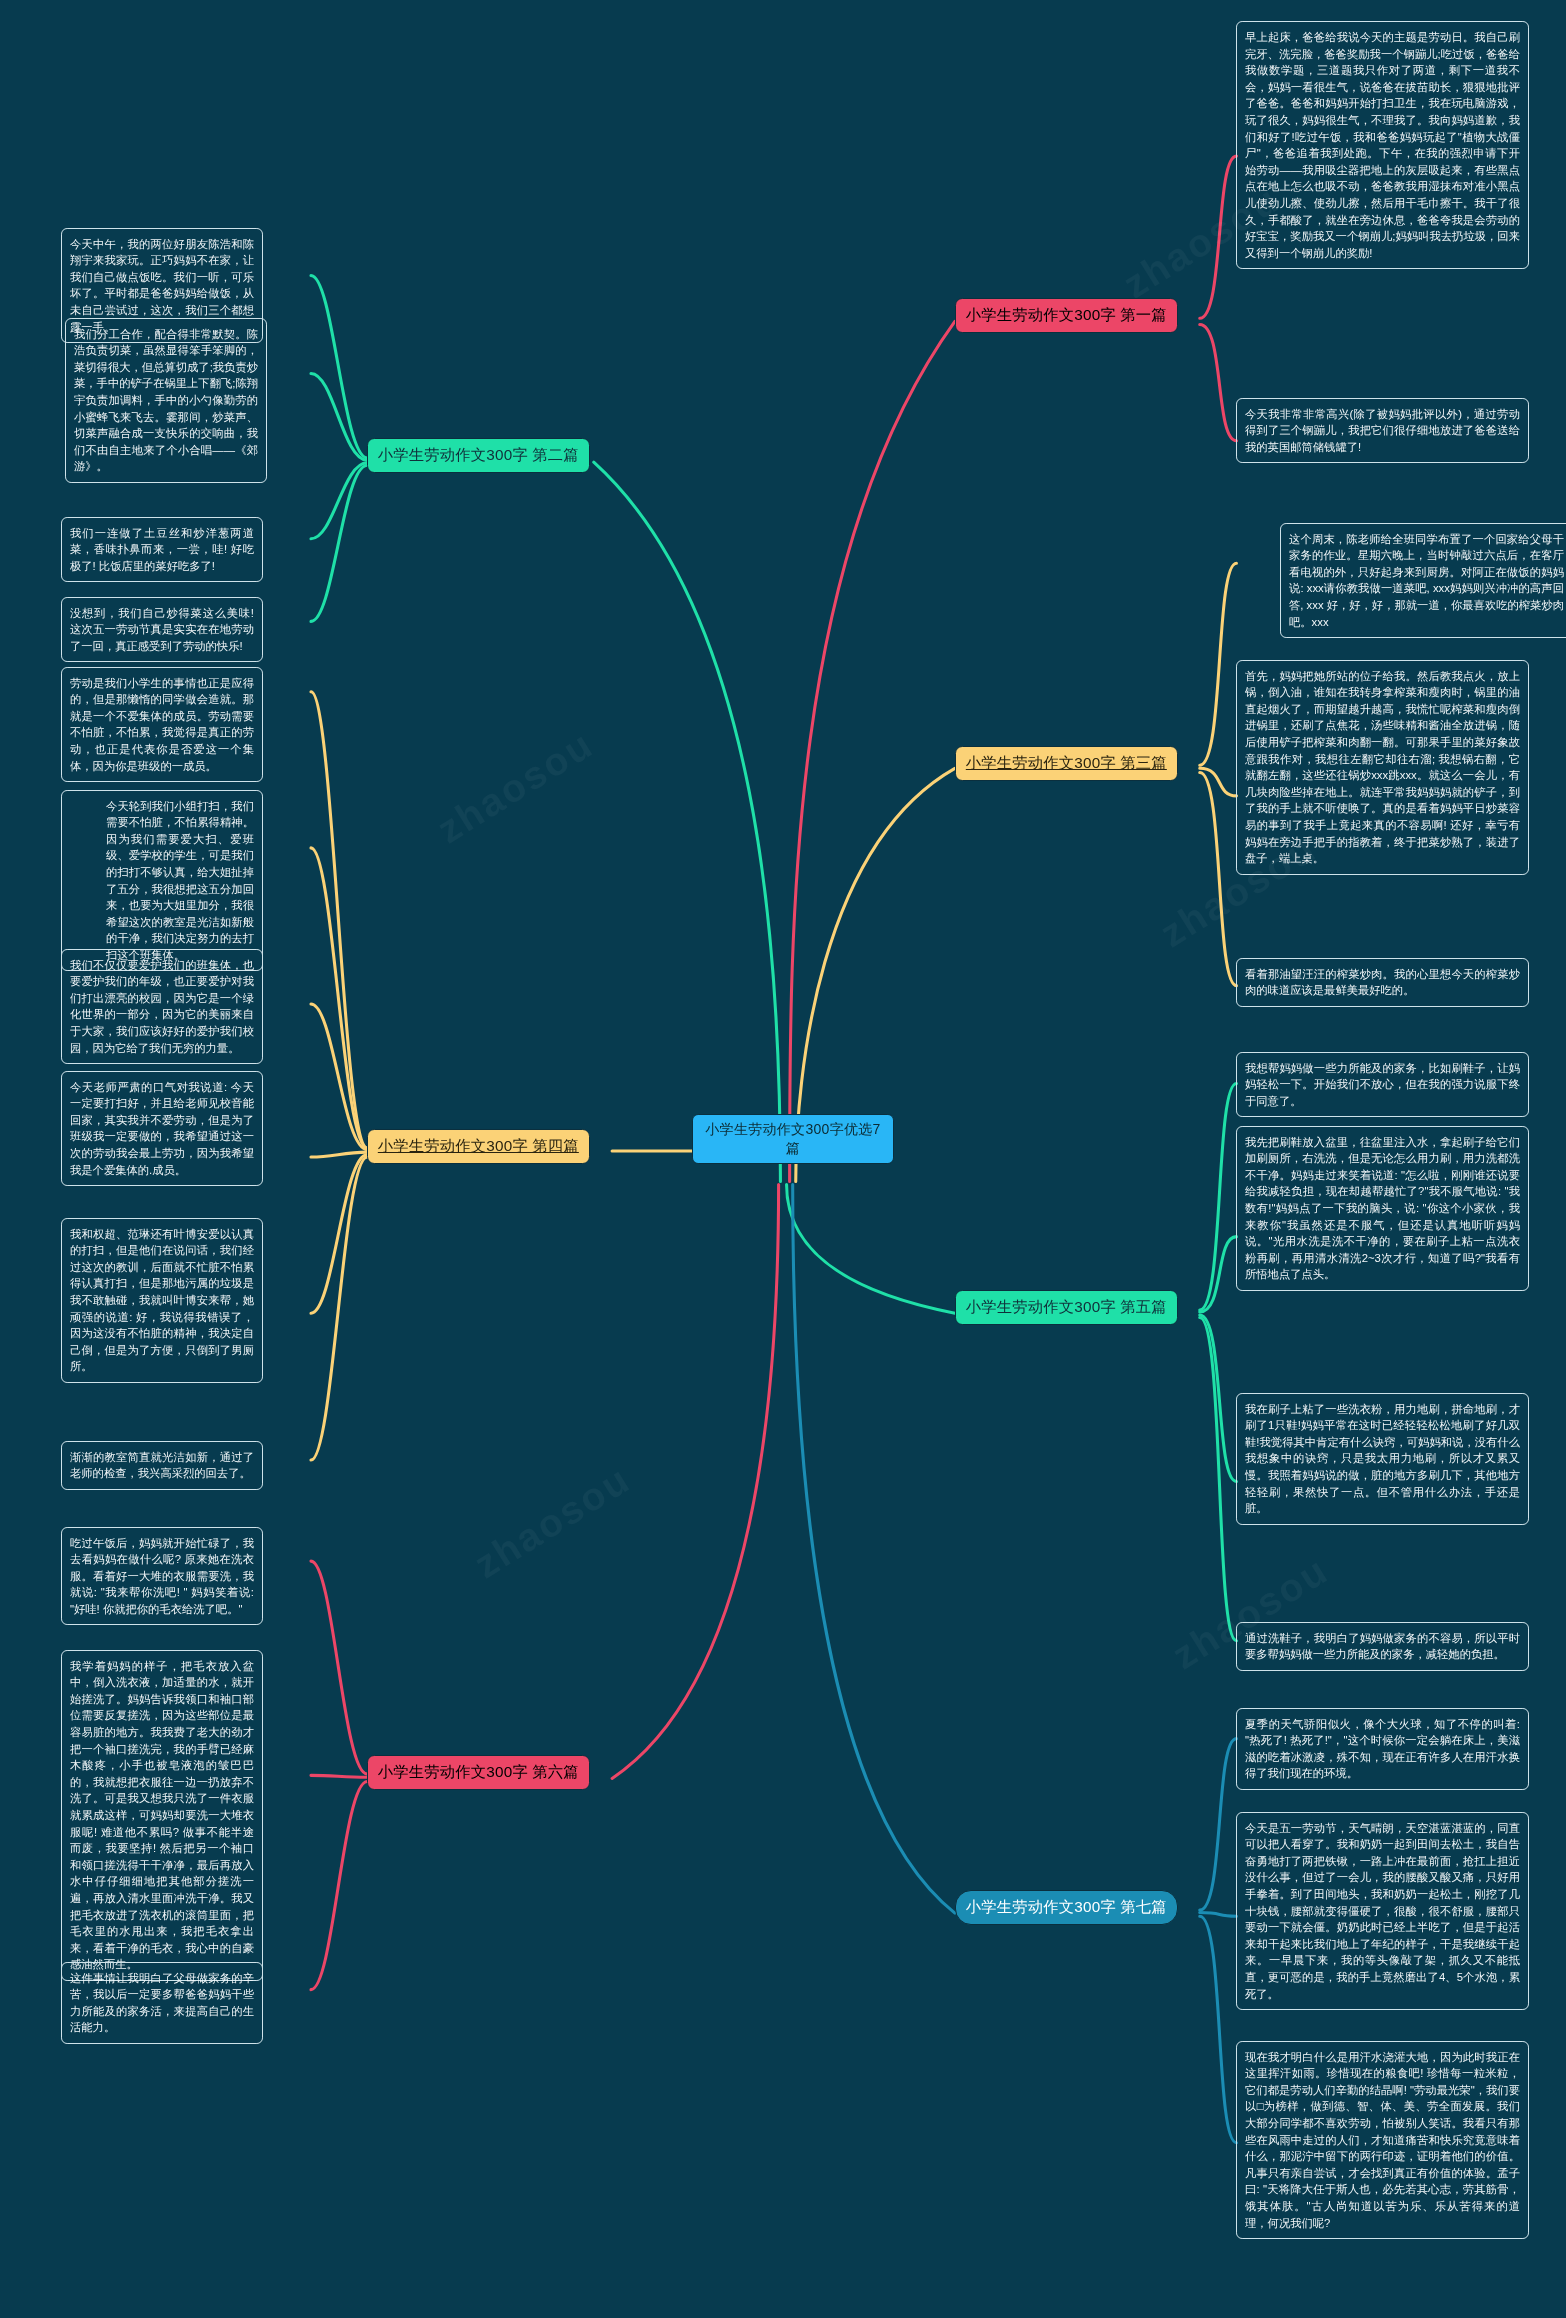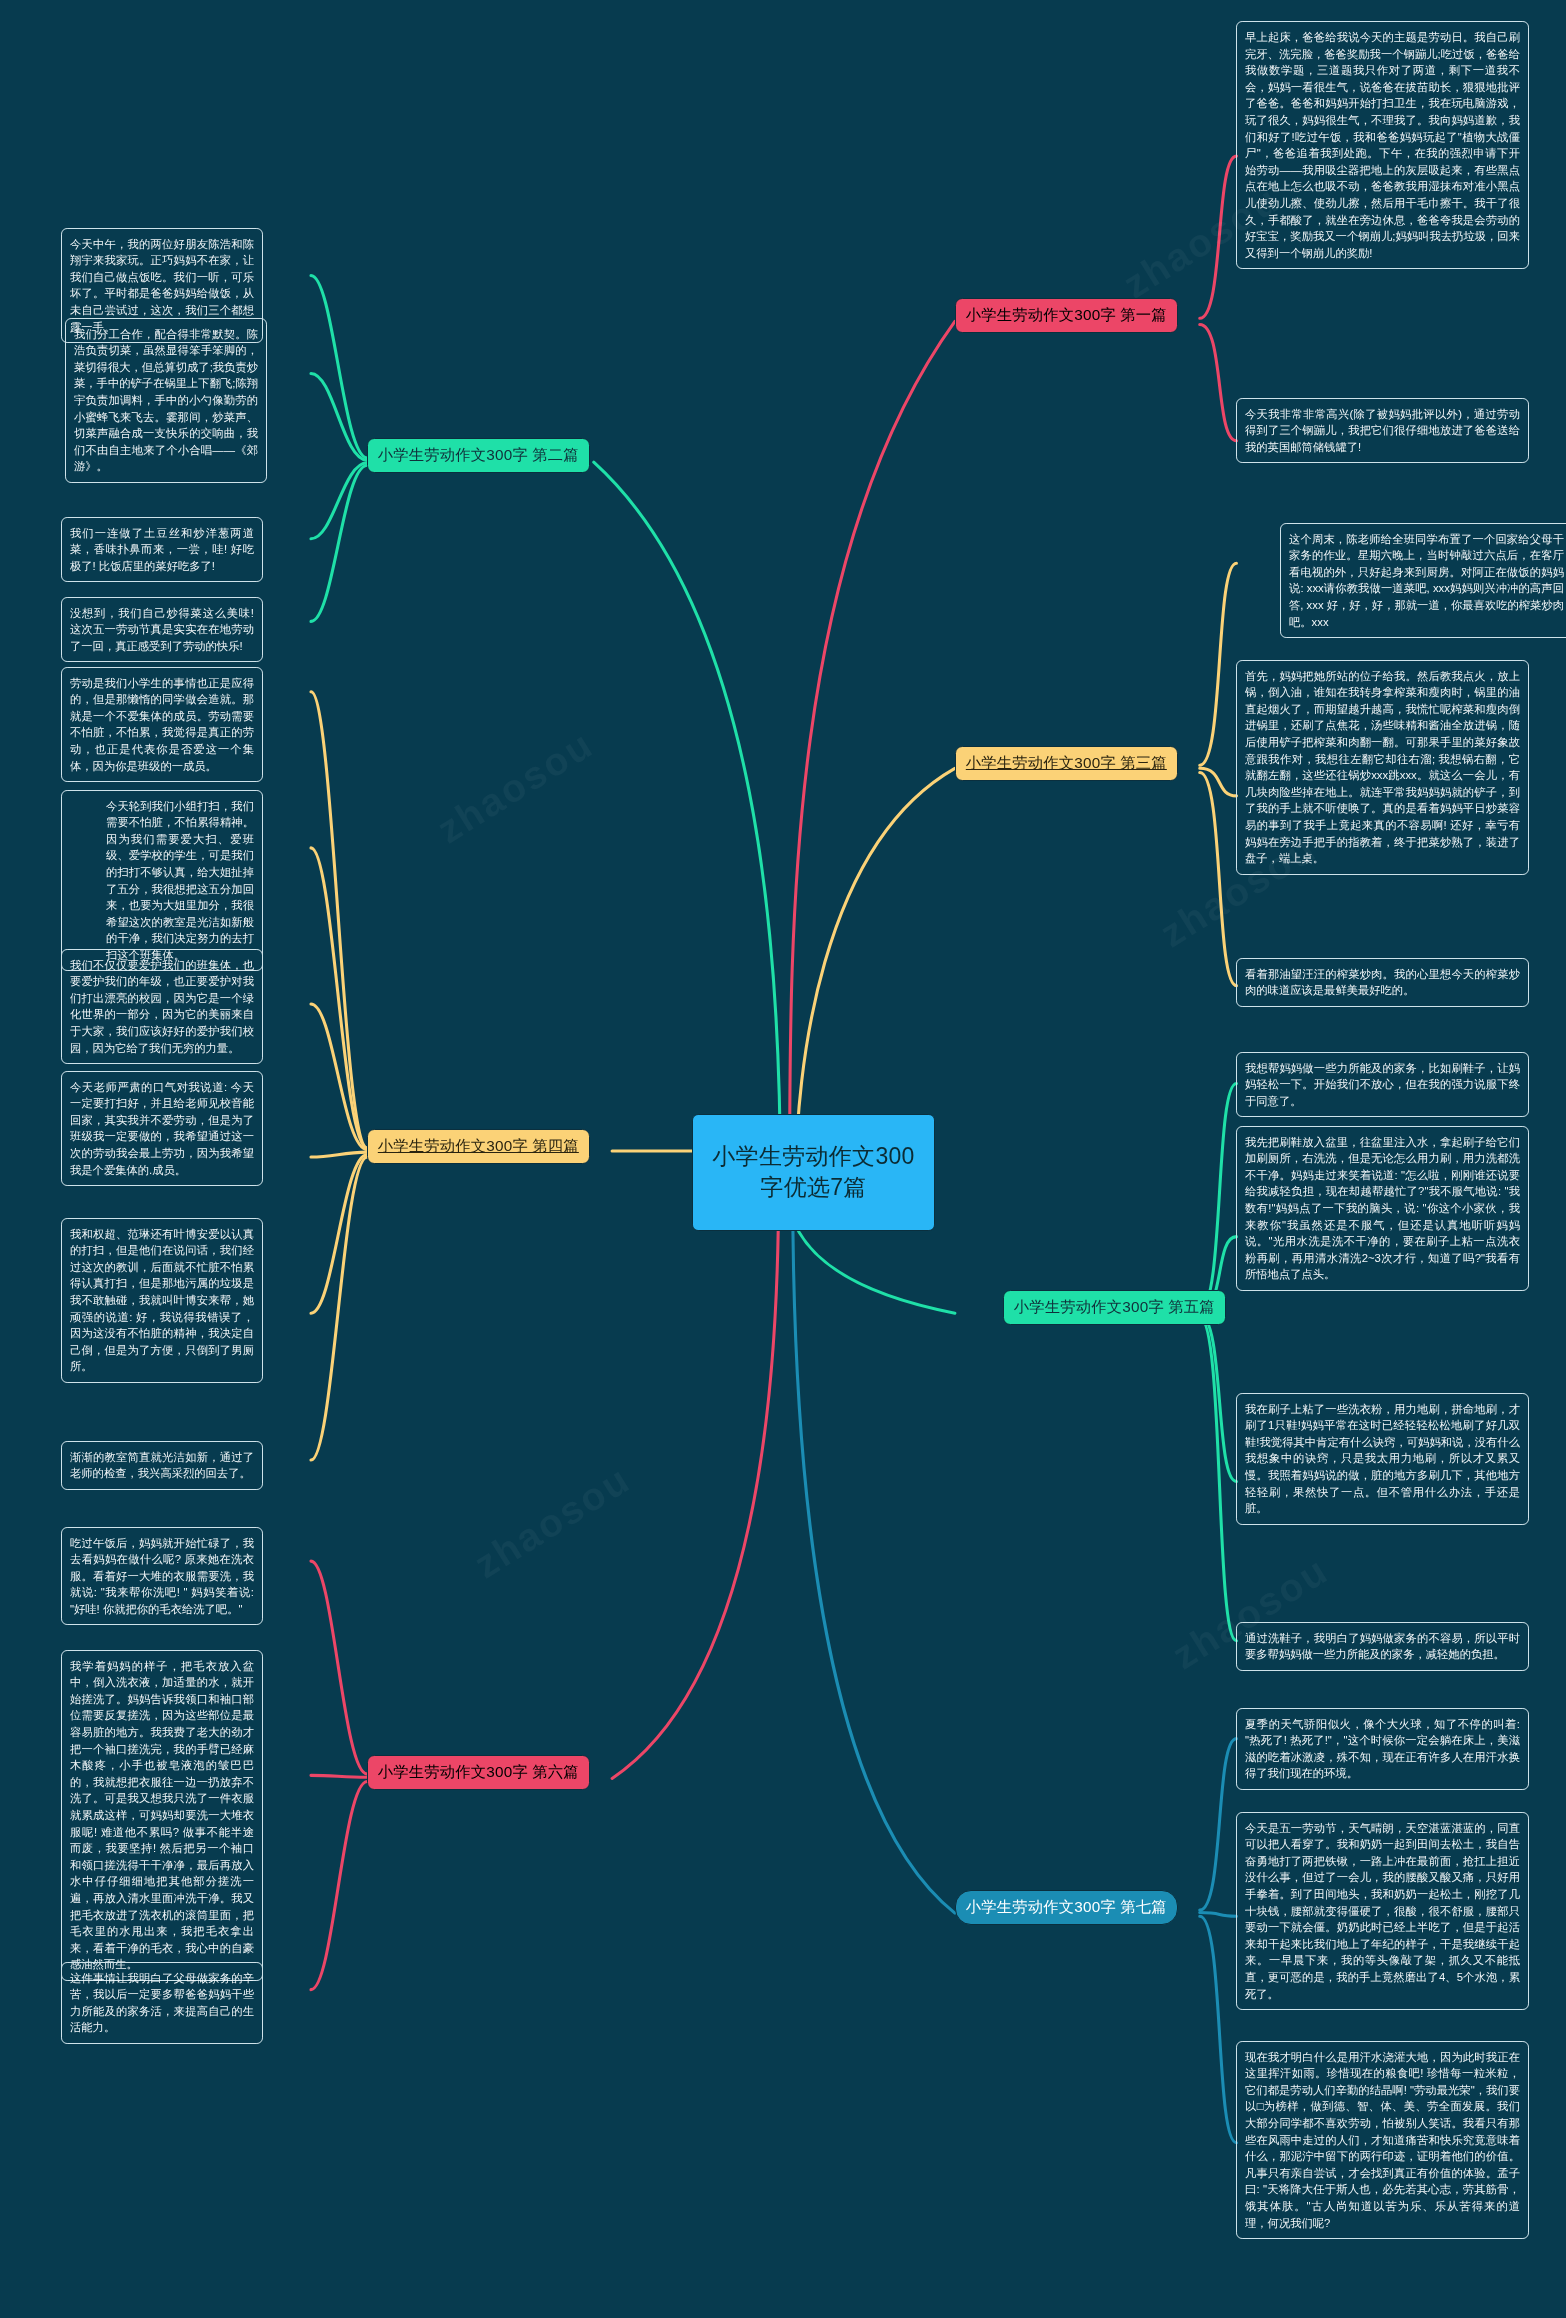--- a/index.html
+++ b/index.html
@@ -23,25 +23,25 @@
   .node {
     position: absolute;
     z-index: 3;
   }
   
   .root {
     background: #29b6f6;
     color: #0c2b33;
     border: 1.2px solid #0a2f3e;
     border-radius: 6.1px;
-    font-size: 23px;
+    font-size: 14px;
     line-height: 1.36;
     text-align: center;
-    padding: 26px 11px;
-    width: 243px;
+    padding: 5px 11px;
+    width: 202px;
     letter-spacing: 0.3px;
   }
   
   .branch {
     border-radius: 7.3px;
     border: 1.2px solid #0a2f3e;
     font-size: 15.3px;
     line-height: 1.2;
     padding: 7.3px 9.8px;
     white-space: nowrap;
@@ -139,21 +139,21 @@
 <div class="wm" style="left:1151px;top:869px;">zhaosou</div>
 <div class="wm" style="left:465px;top:1500px;">zhaosou</div>
 <div class="wm" style="left:1163px;top:1591px;">zhaosou</div>
 
 <div class="node root" style="left:692px;top:1114px;">小学生劳动作文300字优选7篇</div>
 
 <div class="node branch c-pink" style="left:955px;top:298px;">小学生劳动作文300字 第一篇</div>
 <div class="node branch c-green" style="left:367px;top:438px;">小学生劳动作文300字 第二篇</div>
 <div class="node branch c-yellow" style="left:955px;top:746px;">小学生劳动作文300字 第三篇</div>
 <div class="node branch c-yellow" style="left:367px;top:1129px;">小学生劳动作文300字 第四篇</div>
-<div class="node branch c-green" style="left:955px;top:1290px;margin-left:48px;">小学生劳动作文300字 第五篇</div>
+<div class="node branch c-green" style="left:955px;top:1290px;">小学生劳动作文300字 第五篇</div>
 <div class="node branch c-pink" style="left:367px;top:1755px;">小学生劳动作文300字 第六篇</div>
 <div class="node branch c-blue" style="left:955px;top:1890px;">小学生劳动作文300字 第七篇</div>
 
 <div class="node leaf leaf-r" style="left:1236px;top:21.4px;">早上起床，爸爸给我说今天的主题是劳动日。我自己刷完牙、洗完脸，爸爸奖励我一个钢蹦儿;吃过饭，爸爸给我做数学题，三道题我只作对了两道，剩下一道我不会，妈妈一看很生气，说爸爸在拔苗助长，狠狠地批评了爸爸。爸爸和妈妈开始打扫卫生，我在玩电脑游戏，玩了很久，妈妈很生气，不理我了。我向妈妈道歉，我们和好了!吃过午饭，我和爸爸妈妈玩起了"植物大战僵尸"，爸爸追着我到处跑。下午，在我的强烈申请下开始劳动——我用吸尘器把地上的灰层吸起来，有些黑点点在地上怎么也吸不动，爸爸教我用湿抹布对准小黑点儿使劲儿擦、使劲儿擦，然后用干毛巾擦干。我干了很久，手都酸了，就坐在旁边休息，爸爸夸我是会劳动的好宝宝，奖励我又一个钢崩儿;妈妈叫我去扔垃圾，回来又得到一个钢崩儿的奖励!</div>
 <div class="node leaf leaf-r" style="left:1236px;top:398px;">今天我非常非常高兴(除了被妈妈批评以外)，通过劳动得到了三个钢蹦儿，我把它们很仔细地放进了爸爸送给我的英国邮筒储钱罐了!</div>
 
 <div class="node leaf leaf-l" style="left:61px;top:228px;">今天中午，我的两位好朋友陈浩和陈翔宇来我家玩。正巧妈妈不在家，让我们自己做点饭吃。我们一听，可乐坏了。平时都是爸爸妈妈给做饭，从未自己尝试过，这次，我们三个都想露一手。</div>
 <div class="node leaf leaf-l" style="left:65px;top:318px;">我们分工合作，配合得非常默契。陈浩负责切菜，虽然显得笨手笨脚的，菜切得很大，但总算切成了;我负责炒菜，手中的铲子在锅里上下翻飞;陈翔宇负责加调料，手中的小勺像勤劳的小蜜蜂飞来飞去。霎那间，炒菜声、切菜声融合成一支快乐的交响曲，我们不由自主地来了个小合唱——《郊游》。</div>
 <div class="node leaf leaf-l" style="left:61px;top:517px;">我们一连做了土豆丝和炒洋葱两道菜，香味扑鼻而来，一尝，哇! 好吃极了! 比饭店里的菜好吃多了!</div>
 <div class="node leaf leaf-l" style="left:61px;top:597px;">没想到，我们自己炒得菜这么美味! 这次五一劳动节真是实实在在地劳动了一回，真正感受到了劳动的快乐!</div>

